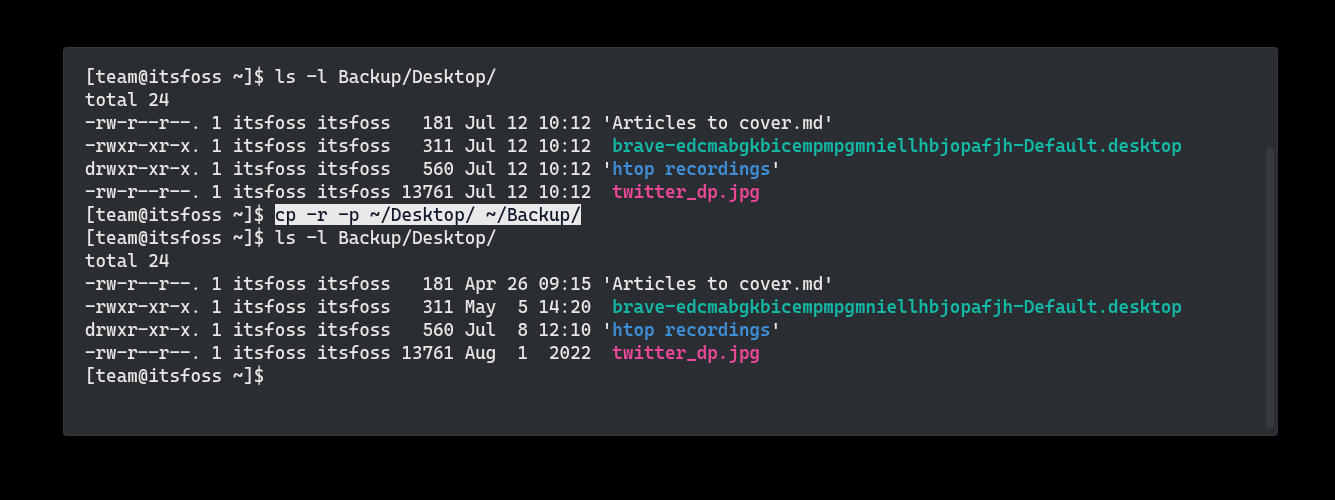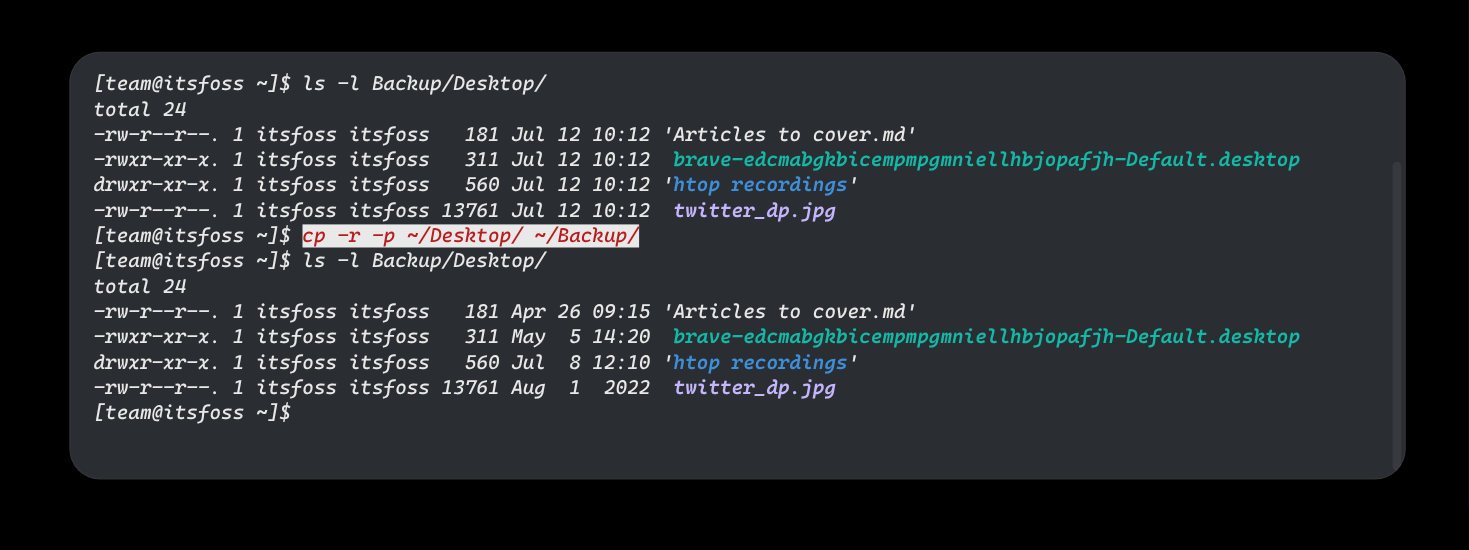--- a/index.html
+++ b/index.html
@@ -15,26 +15,25 @@
   }
 
   .terminal-window {
     position: absolute;
     left: 63px;
     top: 47px;
     width: 1215px;
     height: 389px;
     box-sizing: border-box;
     background: #2a2d31;
-    border-radius: 28px;
+    border-radius: 4px;
     padding: 18px 20px 18px 22px;
     color: #e8e8e8;
     box-shadow: 0 0 0 1px rgba(255,255,255,0.05) inset;
     overflow: hidden;
-    font-style: italic;
   }
 
   .scrollbar {
     position: absolute;
     right: 4px;
     top: 100px;
     width: 8px;
     bottom: 8px;
     background: rgba(255,255,255,0.06);
     border-radius: 4px;
@@ -42,25 +41,25 @@
 
   
   .line {
     white-space: pre;
     letter-spacing: 0;
   }
 
   .fg-default { color: #e8e8e8; }
   .fg-green   { color: #14b8a6; font-weight: 600; }
   .fg-blue    { color: #3f8fd8; font-weight: 600; }
-  .fg-magenta { color: #c4b5fd; font-weight: 600; }
+  .fg-magenta { color: #ec4899; font-weight: 600; }
 
   .hl {
     background: #e9e9e9;
-    color: #b91c1c;
+    color: #0f172a;
   }
 </style>
 </head>
 <body>
 
 <div class="terminal-window">
 
   <div class="line"><span class="fg-default">[team@itsfoss ~]$ </span><span class="fg-default">ls -l Backup/Desktop/</span></div>
 
   <div class="line fg-default">total 24</div>

